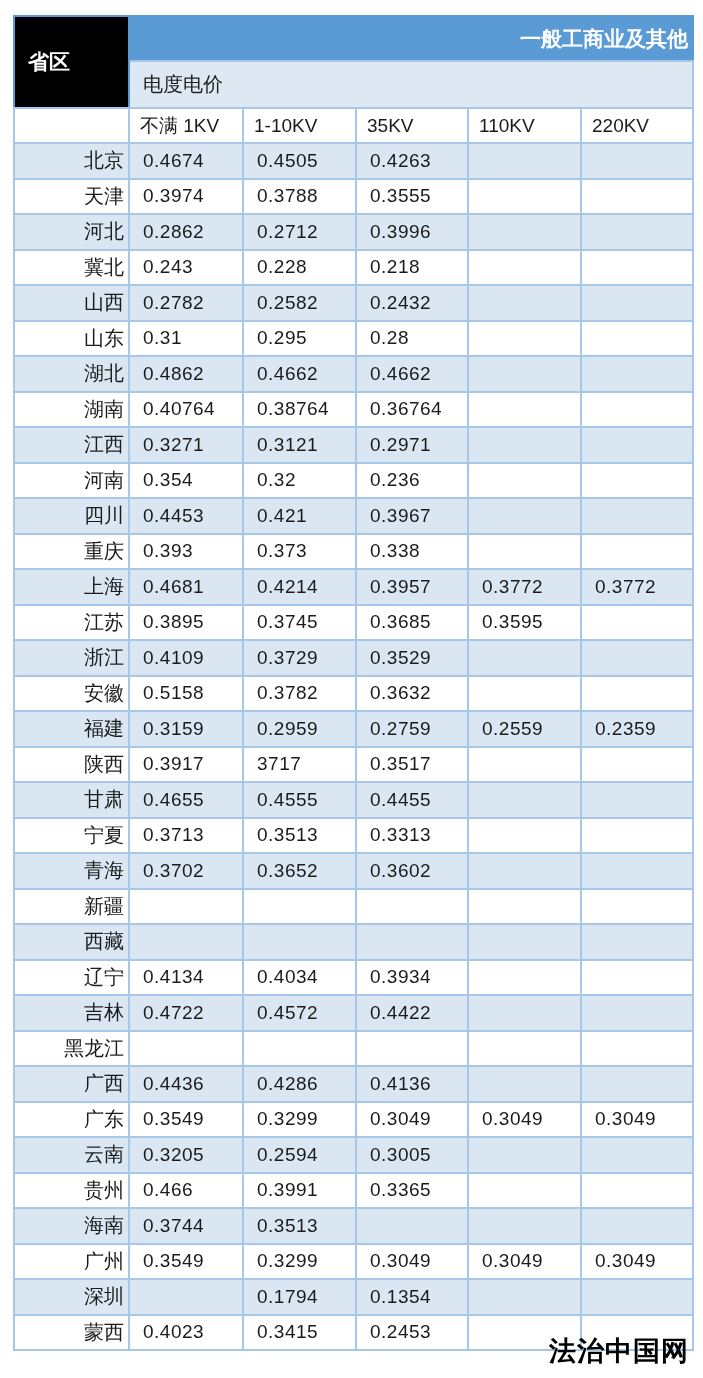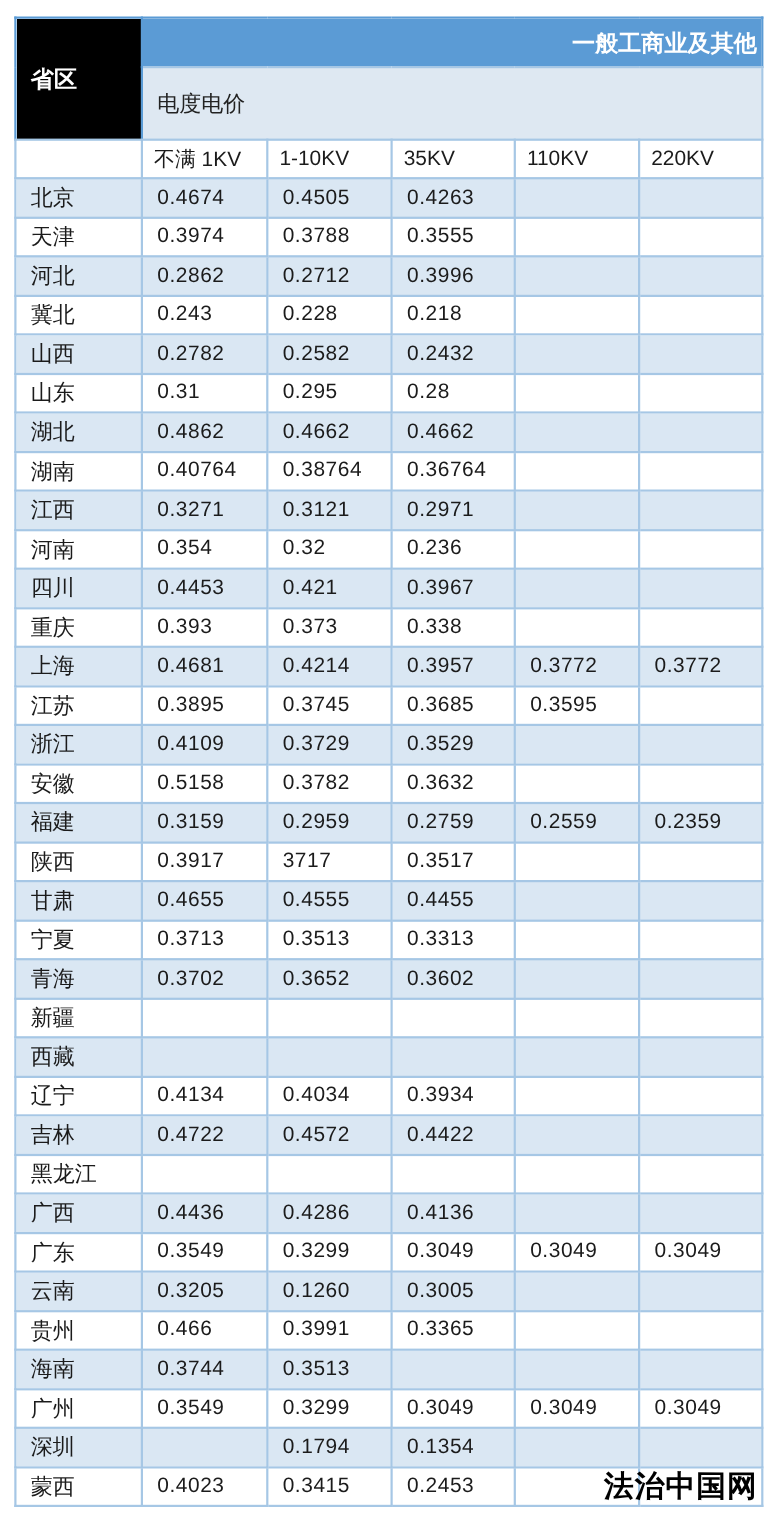--- a/index.html
+++ b/index.html
@@ -19,21 +19,21 @@
   td, th {
     border:2px solid #a6c7e5;
     padding:0 4px 0 13px;
     text-align:left;
     font-weight:normal;
     overflow:hidden;
     white-space:nowrap;
     vertical-align:middle;
   }
   tr.r1 { height:45px; }
-  tr.r2 { height:66px; }
+  tr.r2 { height:47px; }
   tr.r3 { height:35px;padding-left:13px; }
   tbody tr { height:35.5px; }
 
   th.corner {
     background:#000000; color:#ffffff;
     font-weight:bold; font-size:21px;
     border-top-color:#5b9bd5; border-left-color:#5b9bd5; border-right-color:#5b9bd5;
   }
   th.group {
     background:#5b9bd5; color:#ffffff;
@@ -45,21 +45,21 @@
     background:#dee8f2; color:#222222;
     font-size:20px;
   }
   th.blank { background:#ffffff; }
   th.colhead {
     background:#ffffff; color:#1b1b1b;
     font-size:19px; padding-left:10px;
   }
   tr.stripe td { background:#dae7f3; }
   tr.plain td  { background:#ffffff; }
-  td.province { font-size:20px; }
+  td.province { font-size:20px;text-align:right; }
   td.price    { font-size:19px; letter-spacing:0.5px; }
 
   .watermark {
     position:absolute;
     right:14px; bottom:9px;
     font-family:"DejaVu Serif", serif;
     font-weight:bold;
     font-size:27px;
     color:#000000;
     letter-spacing:1px;
@@ -316,21 +316,21 @@
         <td class="province">广东</td>
         <td class="price">0.3549</td>
         <td class="price">0.3299</td>
         <td class="price">0.3049</td>
         <td class="price">0.3049</td>
         <td class="price">0.3049</td>
       </tr>
       <tr class="stripe">
         <td class="province">云南</td>
         <td class="price">0.3205</td>
-        <td class="price">0.1260</td>
+        <td class="price">0.2594</td>
         <td class="price">0.3005</td>
         <td class="price"></td>
         <td class="price"></td>
       </tr>
       <tr class="plain">
         <td class="province">贵州</td>
         <td class="price">0.466</td>
         <td class="price">0.3991</td>
         <td class="price">0.3365</td>
         <td class="price"></td>

